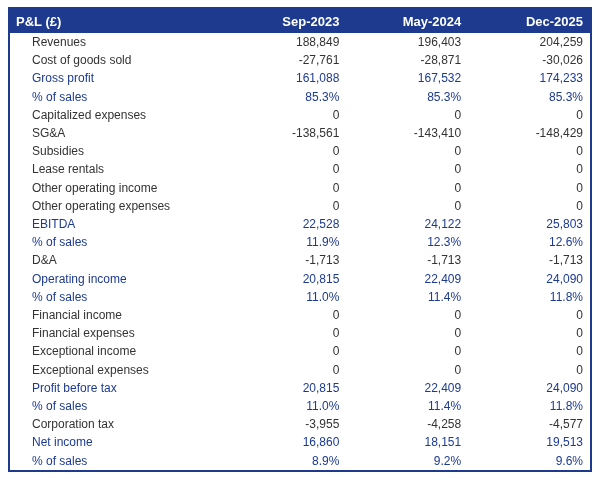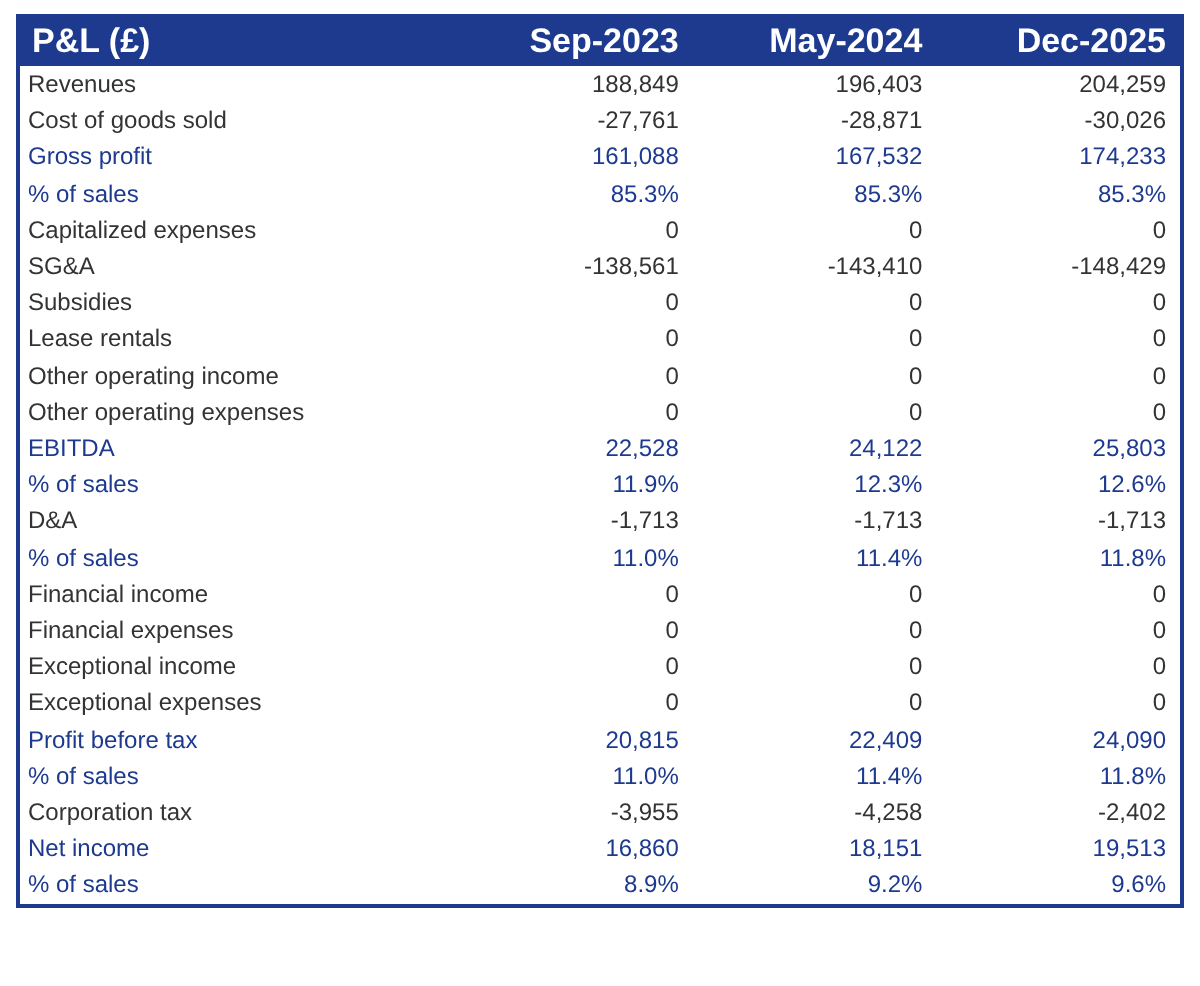--- a/index.html
+++ b/index.html
@@ -24,36 +24,36 @@
     width:100%;
     border-collapse:collapse;
     table-layout:fixed;
   }
   col.label-col{width:37%;}
   col.num-col{width:21%;}
   thead th{
     background:var(--navy);
     color:#ffffff;
     font-weight:bold;
-    font-size:17px;
+    font-size:13px;
     height:24px;
     padding:0;
     white-space:nowrap;
   }
   thead th.label{text-align:left;padding-left:6px;}
   thead th.num{text-align:right;padding-right:7px;}
   tbody td{
     font-size:12px;
     color:var(--body-text);
     height:18.2px;
     padding:0;
     white-space:nowrap;
     line-height:18.2px;
   }
-  tbody td.label{text-align:left;padding-left:4px;}
+  tbody td.label{text-align:left;padding-left:22px;}
   tbody td.num{text-align:right;padding-right:7px;}
   tbody tr.bold-row td{
     color:var(--navy);
     font-weight:normal;
   }
 </style>
 </head>
 <body>
 
 <div class="table-wrap">
@@ -145,20 +145,26 @@
           <td class="num">12.3%</td>
           <td class="num">12.6%</td>
         </tr>
         <tr>
           <td class="label">D&amp;A</td>
           <td class="num">-1,713</td>
           <td class="num">-1,713</td>
           <td class="num">-1,713</td>
         </tr>
         <tr class="bold-row">
+          <td class="label">Operating income</td>
+          <td class="num">20,815</td>
+          <td class="num">22,409</td>
+          <td class="num">24,090</td>
+        </tr>
+        <tr class="bold-row">
           <td class="label">% of sales</td>
           <td class="num">11.0%</td>
           <td class="num">11.4%</td>
           <td class="num">11.8%</td>
         </tr>
         <tr>
           <td class="label">Financial income</td>
           <td class="num">0</td>
           <td class="num">0</td>
           <td class="num">0</td>
@@ -190,21 +196,21 @@
         <tr class="bold-row">
           <td class="label">% of sales</td>
           <td class="num">11.0%</td>
           <td class="num">11.4%</td>
           <td class="num">11.8%</td>
         </tr>
         <tr>
           <td class="label">Corporation tax</td>
           <td class="num">-3,955</td>
           <td class="num">-4,258</td>
-          <td class="num">-2,402</td>
+          <td class="num">-4,577</td>
         </tr>
         <tr class="bold-row">
           <td class="label">Net income</td>
           <td class="num">16,860</td>
           <td class="num">18,151</td>
           <td class="num">19,513</td>
         </tr>
         <tr class="bold-row">
           <td class="label">% of sales</td>
           <td class="num">8.9%</td>

